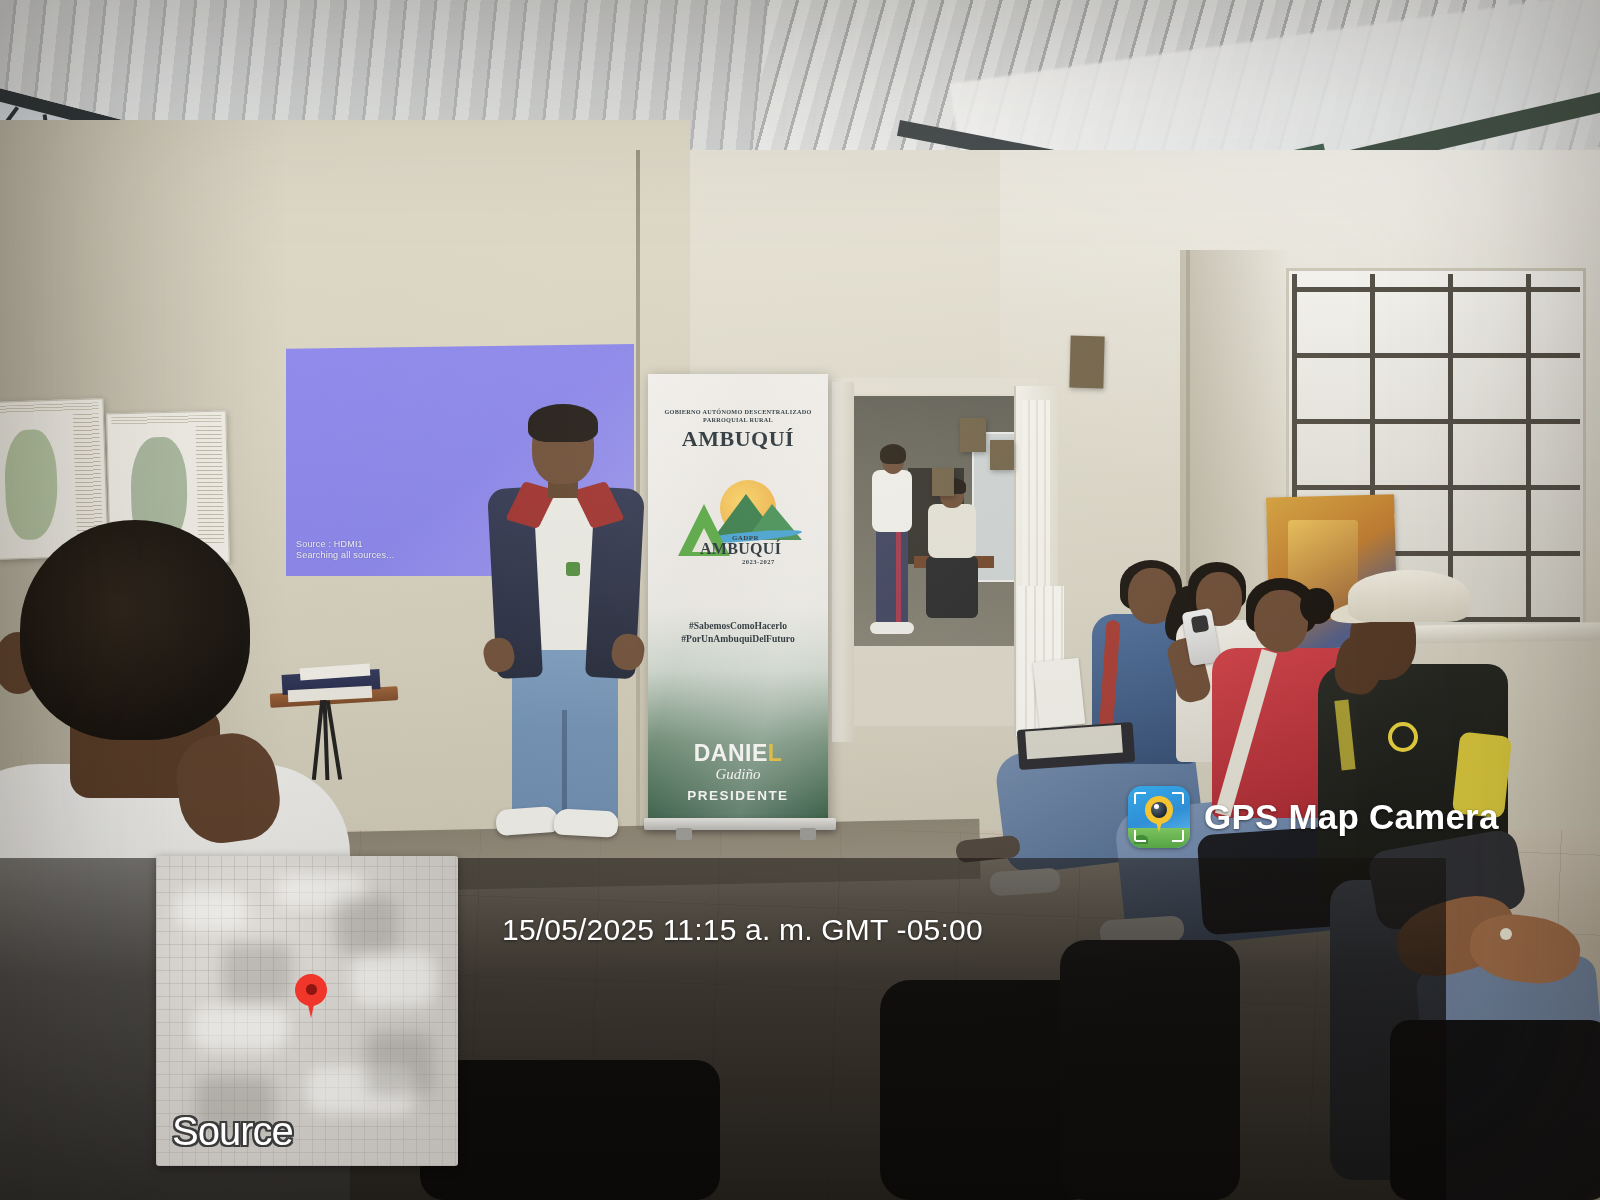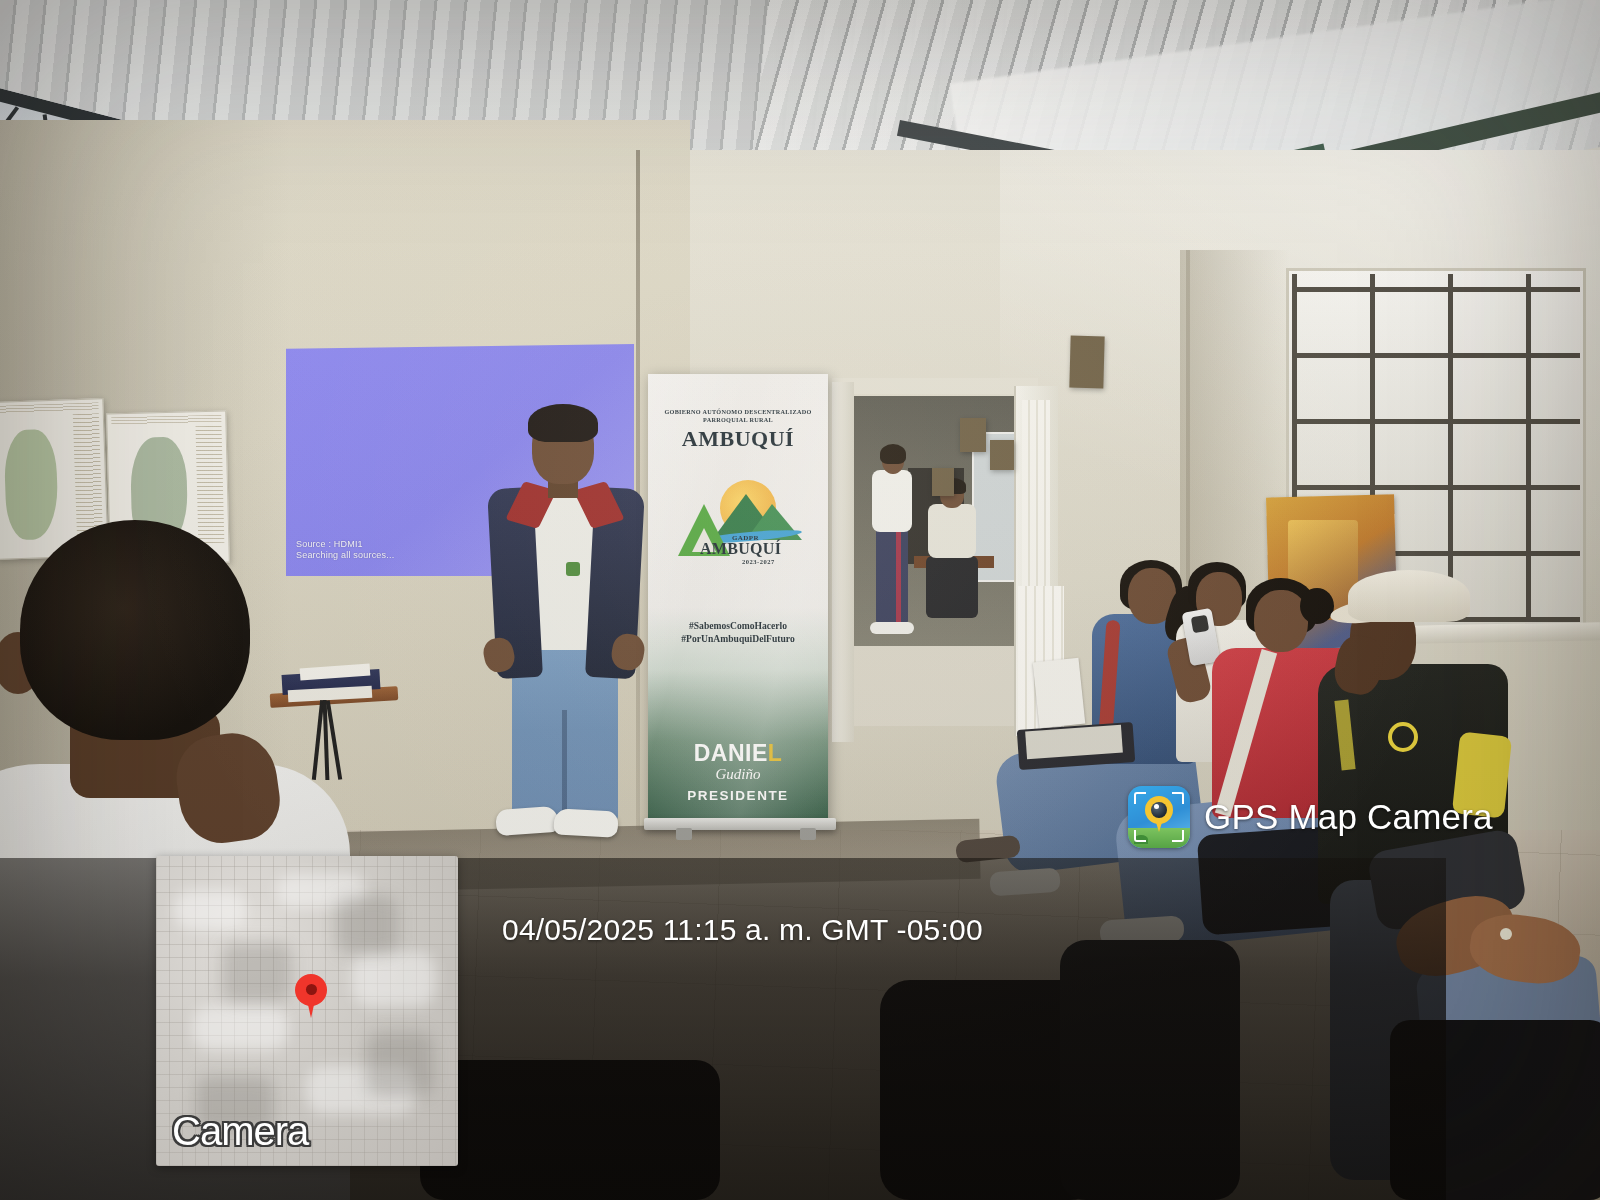--- a/index.html
+++ b/index.html
@@ -598,21 +598,21 @@
   #gps-logo .lens:after {
     content:""; position:absolute; left:3px; top:2px; width:5px; height:5px;
     background:#ffffff; border-radius:50%;
   }
   .brk { position:absolute; width:12px; height:12px; border:2.5px solid #ffffff; }
   .brk.tl { left:6px; top:6px; border-right:none; border-bottom:none; border-radius:3px 0 0 0; }
   .brk.tr { right:6px; top:6px; border-left:none; border-bottom:none; border-radius:0 3px 0 0; }
   .brk.bl { left:6px; bottom:6px; border-right:none; border-top:none; border-radius:0 0 0 3px; }
   .brk.br { right:6px; bottom:6px; border-left:none; border-top:none; border-radius:0 0 3px 0; }
   #gps-badge-label {
-    font-size:35px; font-weight:400; color:#ffffff;
+    font-size:35px; font-weight:700; color:#ffffff;
     letter-spacing:.2px;
     text-shadow:0 1px 3px rgba(0,0,0,.55);
     white-space:nowrap;
   }
 </style>
 </head>
 <body>
 
 <div id="photo">
 
@@ -825,25 +825,25 @@
     <div class="map-smudge" style="left:150px; top:210px; width:110px; height:48px;"></div>
     <div class="map-dark" style="left:66px; top:86px; width:70px; height:60px;"></div>
     <div class="map-dark" style="left:180px; top:40px; width:62px; height:58px;"></div>
     <div class="map-dark" style="left:40px; top:220px; width:78px; height:56px;"></div>
     <div class="map-dark" style="left:210px; top:176px; width:68px; height:64px;"></div>
     <div id="map-pin">
       <div class="pin-body"></div>
       <div class="pin-tip"></div>
       <div class="pin-hole"></div>
     </div>
-    <div id="map-google">Camera</div>
+    <div id="map-google">Source</div>
   </div>
 
   <div id="gps-text">
-    <div class="gps-line">04/05/2025 11:15 a. m. GMT -05:00</div>
+    <div class="gps-line">15/05/2025 11:15 a. m. GMT -05:00</div>
   </div>
 
   <div id="gps-badge">
     <div id="gps-logo">
       <div class="land"></div>
       <div class="pin-t"></div>
       <div class="pin"></div>
       <div class="lens"></div>
       <div class="brk tl"></div>
       <div class="brk tr"></div>

